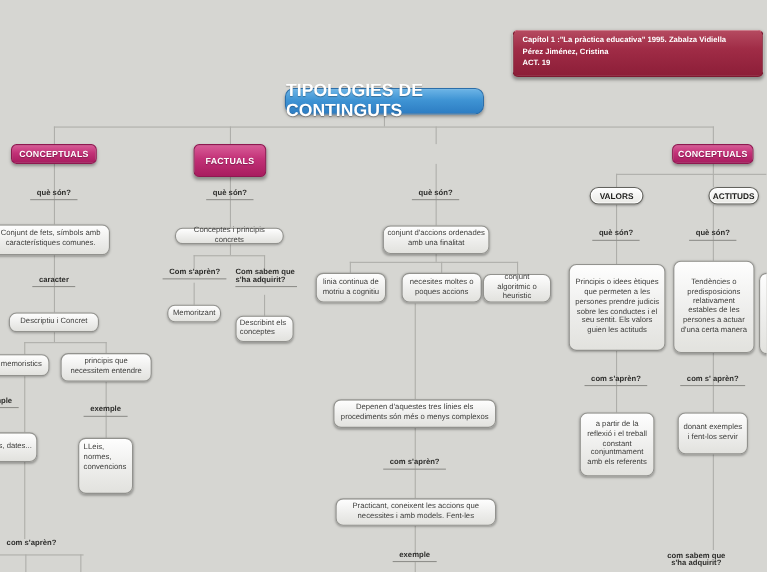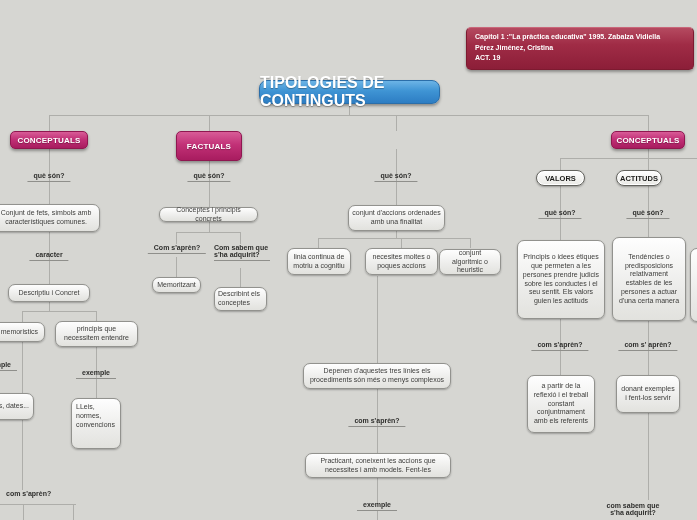--- a/index.html
+++ b/index.html
@@ -156,21 +156,21 @@
   <div class="box" style="left:348px;top:205px;width:97px;height:26px">conjunt d'accions ordenades amb una finalitat</div>
   <div class="box" style="left:287px;top:248px;width:64px;height:27px">linia continua de motriu a cognitiu</div>
   <div class="box" style="left:365px;top:248px;width:73px;height:27px">necesites moltes o poques accions</div>
   <div class="box" style="left:439px;top:249px;width:62px;height:26px">conjunt algoritmic o heuristic</div>
   <div class="box" style="left:303px;top:363px;width:148px;height:26px">Depenen d'aquestes tres línies els procediments són més o menys complexos</div>
   <div class="lbl" style="left:377px;top:417px">com s'aprèn?</div>
   <div class="box" style="left:305px;top:453px;width:146px;height:25px">Practicant, coneixent les accions que necessites i amb models. Fent-les</div>
   <div class="lbl" style="left:377px;top:501px">exemple</div>
 
   <div class="sub" style="left:536px;top:170px;width:49px;height:16px">VALORS</div>
-  <div class="sub" style="left:616px;top:170px;width:46px;height:16px">ACTITUDS</div>
+  <div class="sub" style="left:644px;top:170px;width:46px;height:16px">ACTITUDS</div>
 
   <div class="lbl" style="left:560px;top:209px">què són?</div>
   <div class="box" style="left:517px;top:240px;width:88px;height:79px">Principis o idees ètiques que permeten a les persones prendre judicis sobre les conductes i el seu sentit. Els valors guien les actituds</div>
   <div class="lbl" style="left:560px;top:341px">com s'aprèn?</div>
   <div class="box" style="left:527px;top:375px;width:68px;height:58px">a partir de la reflexió i el treball constant conjuntmament amb els referents</div>
 
   <div class="lbl" style="left:648px;top:209px">què són?</div>
   <div class="box" style="left:612px;top:237px;width:74px;height:84px">Tendències o predisposicions relativament estables de les persones a actuar d'una certa manera</div>
   <div class="lbl" style="left:648px;top:341px">com s' aprèn?</div>
   <div class="box" style="left:616px;top:375px;width:64px;height:38px">donant exemples i fent-los servir</div>

